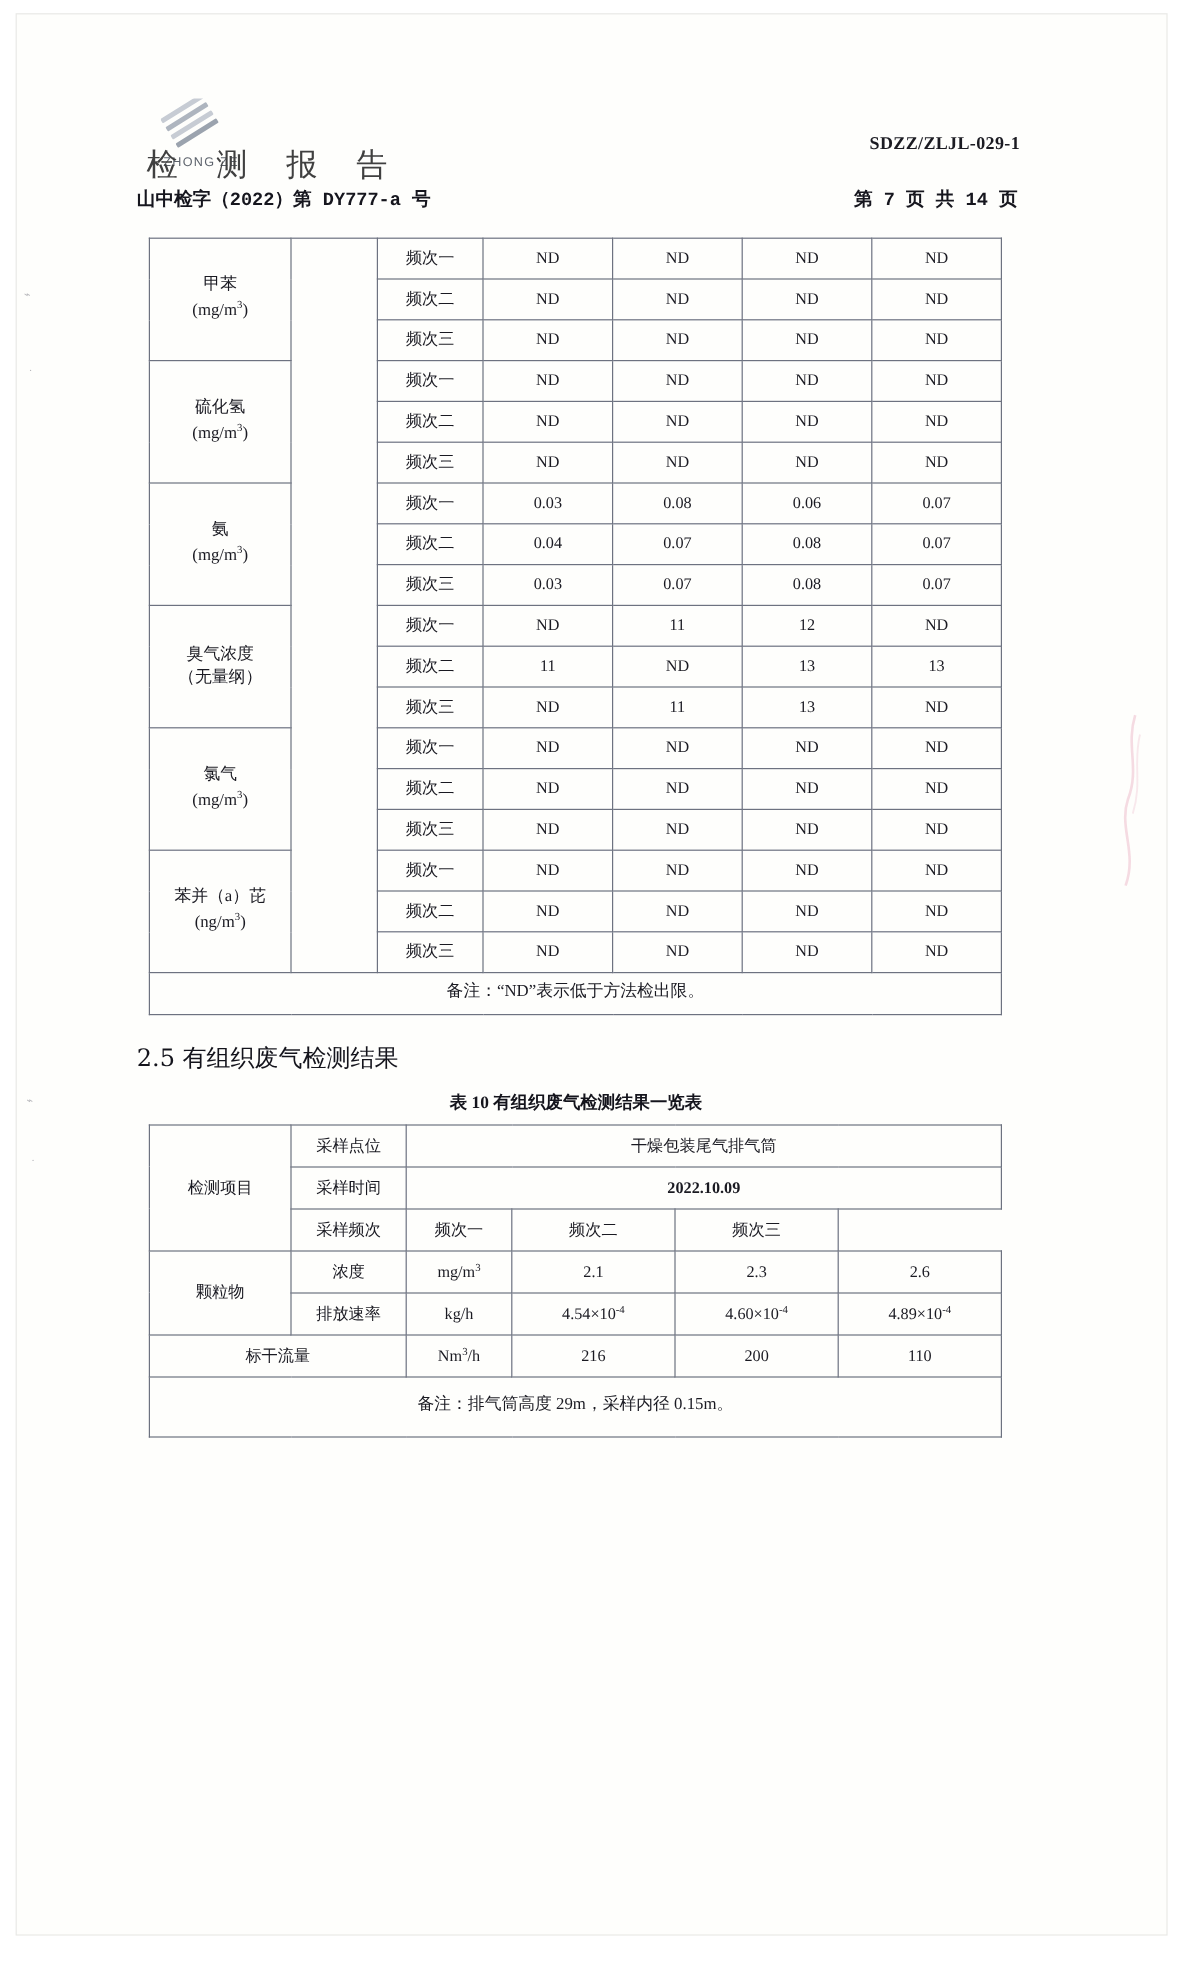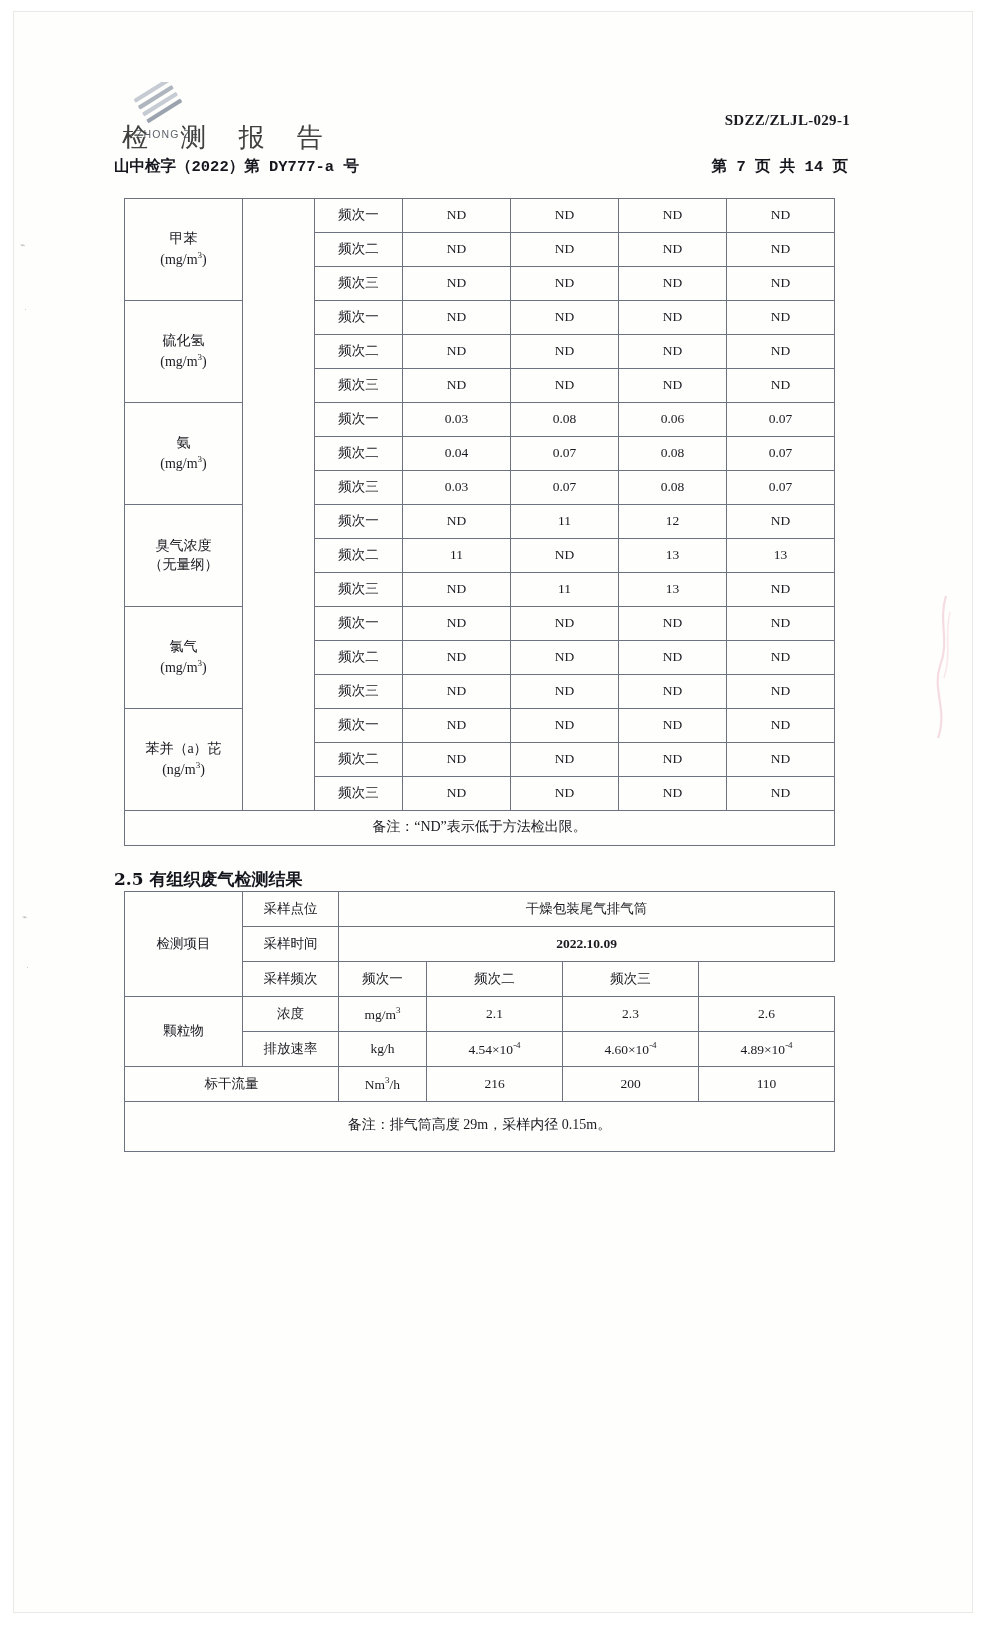--- a/index.html
+++ b/index.html
@@ -89,22 +89,22 @@
     text-align:center;
     padding:7px 10px 8px 10px;
     font-size:14px;
     height:auto;
   }
   sup{font-size:9px;vertical-align:super;}
   .tbl1wrap{margin-top:12px;}
   
   .sec{
     margin:22px 0 0 4px;
-    font-size:17px;
-    font-weight:bold;
+    font-size:20px;
+    font-weight:normal;
     color:#14141c;
     font-family:"DejaVu Serif",serif;
   }
   .cap{
     text-align:center;
     font-size:14.5px;
     font-weight:bold;
     margin:14px 0 9px 0;
     color:#14141c;
   }
@@ -324,20 +324,21 @@
               <td>ND</td>
             </tr>
             <tr>
               <td class="note" colspan="7">备注：“ND”表示低于方法检出限。</td>
             </tr>
           </tbody>
       </table>
     </div>
 
     <div class="sec">2.5 有组织废气检测结果</div>
+    <div class="cap">表 10    有组织废气检测结果一览表</div>
 
     <table class="t2">
       <colgroup>
         <col style="width:118px">
           <col style="width:96px">
           <col style="width:88px">
         <col style="width:136px">
           <col style="width:136px">
           <col style="width:136px">
       </colgroup>

